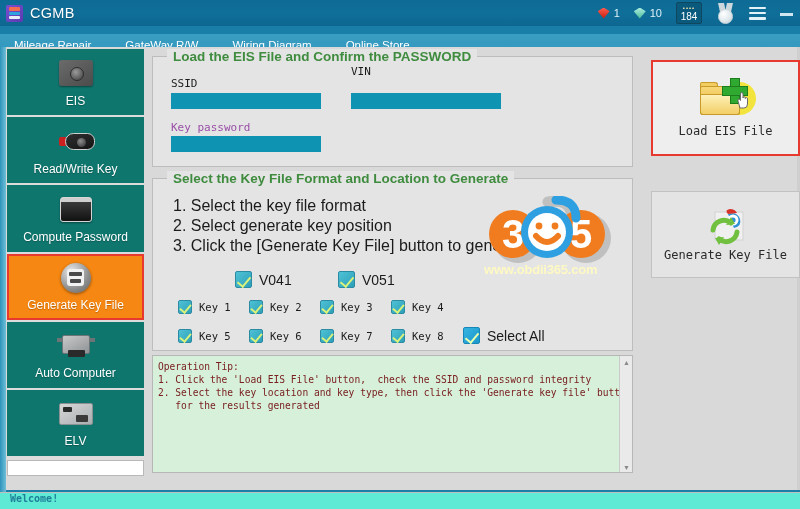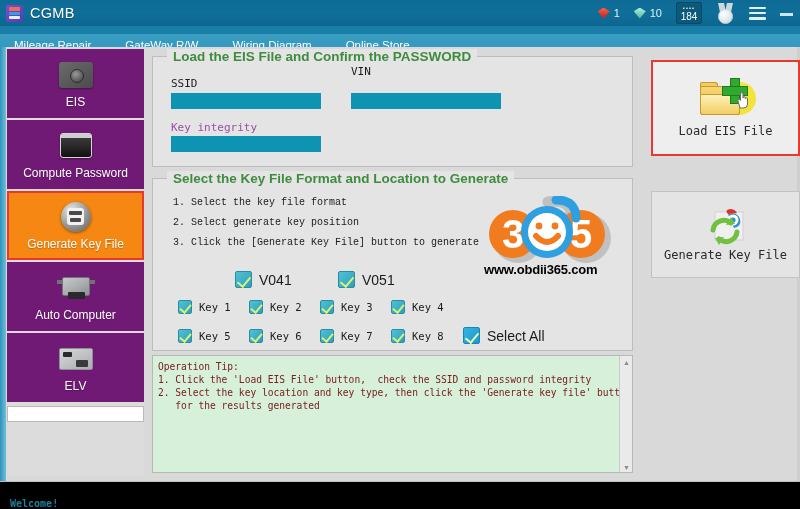--- a/index.html
+++ b/index.html
@@ -109,21 +109,21 @@
     position: absolute; left: 7px; top: 49px; width: 137px; height: 427px;
     background: #dcdcdc;
     display: flex; flex-direction: column; gap: 2px;
   }
   .side-btn {
     position: relative;
     height: 69px; background: #1b7a7e;
     display: flex; flex-direction: column; align-items: center; justify-content: center;
     cursor: pointer;
   }
-  .side-btn.teal { background: #701a75; }
+  .side-btn.teal { background: #0f766e; }
   .side-btn.active { background: #f68712; outline: 2px solid #e8392f; outline-offset: -2px; }
   .side-btn .side-label {
     color: #ffffff; font-size: 12px; margin-top: 4px; text-align: center;
     text-shadow: 0 1px 1px rgba(0,0,0,.25);
   }
   .side-ico { height: 33px; display: flex; align-items: center; justify-content: center; }
 
   
   .ico-eis { width: 34px; height: 26px; background: linear-gradient(145deg,#6b6b6b,#4b4b4b); border-radius: 3px; position: relative; box-shadow: 0 1px 2px rgba(0,0,0,.4); }
   .ico-eis::after { content:""; position:absolute; left:11px; top:7px; width:12px; height:12px; border-radius:50%; background: radial-gradient(circle at 40% 35%, #9a9a9a, #3a3a3a); border:1px solid #2c2c2c; }
@@ -167,22 +167,22 @@
 
   .fld-label { position: absolute; color: #1b1b1b; font-size: 11px; font-family: "DejaVu Sans Mono", monospace; }
   .fld-label.pink { color: #9a4fa8; }
   .fld-input {
     position: absolute; background: #0f93b2; border: none;
     color: #ffffff; font-size: 11px; padding: 0 4px;
     font-family: "DejaVu Sans Mono", monospace;
   }
 
   .step-line {
-    position: absolute; font-family: Liberation Mono, monospace;
-    font-size: 10px; color: #1b1b1b; white-space: nowrap;
+    position: absolute; font-family: Liberation Sans, sans-serif;
+    font-size: 16px; color: #1b1b1b; white-space: nowrap;
   }
 
   
   .cbx-row { position: absolute; display: flex; align-items: center; }
   .cbx {
     width: 14px; height: 14px; flex: 0 0 auto;
     background: linear-gradient(135deg,#4fc2d6,#2e9fb8);
     border: 1px solid #2a8ba3; border-radius: 2px;
     position: relative;
   }
@@ -201,21 +201,21 @@
   .cbx.lg::after { left: 4px; top: 1.5px; width: 6px; height: 11px; }
 
   
   .logo365 {
     position: absolute; left: 480px; top: 196px; width: 142px; height: 92px;
     pointer-events: none;
   }
   .l365 { position: absolute; left: 0; top: 0; }
   .logo-url {
     position: absolute; left: 4px; top: 66px; width: 140px;
-    font-size: 13px; font-weight: bold; color: #000000;
+    font-size: 13px; font-weight: bold; color: #fef9c3;
     letter-spacing: -0.2px; font-family: "Liberation Sans", sans-serif;
   }
 
   
   .tipbox {
     position: absolute; left: 152px; top: 355px; width: 481px; height: 118px;
     background: #d6f0da; border: 1px solid #b7b7b7;
     overflow: hidden;
   }
   .tip-text {
@@ -276,23 +276,23 @@
   .ico-folder .plus::before { left:8px; top:0; width:8px; height:24px; }
   .ico-folder .plus::after { left:0; top:8px; width:24px; height:8px; }
   .ico-folder .hand {
     position:absolute; right:4px; top:13px; width:14px; height:18px;
   }
 
   .ico-sync { width: 44px; height: 38px; position: relative; }
 
   
   .statusbar {
-    position: absolute; left: 0; bottom: 0; width: 800px; height: 28px;
-    background: #000000; border-top: 1px solid #bfbfbf;
-    display: flex; align-items: flex-end;
+    position: absolute; left: 0; bottom: 0; width: 800px; height: 17px;
+    background: #5eead4; border-top: 1px solid #bfbfbf;
+    display: flex; align-items: flex-start;
   }
   .statusbar .st-text {
     margin-left: 10px; font-family: "DejaVu Sans Mono", monospace;
     font-size: 10px; color: #1f7f99; font-weight: bold;
   }
   .right-strip {
     position: absolute; right: 0; top: 47px; width: 3px; height: 443px;
     background: #cfcfcf;
   }
 </style>
@@ -357,20 +357,29 @@
 
   <div class="sidebar">
     <div class="side-btn teal">
       <span class="side-ico">
           <span class="ico-eis"></span>
         </span>
       <span class="side-label">EIS</span>
     </div>
     <div class="side-btn teal">
       <span class="side-ico">
+        <span class="ico-key">
+            <span class="kred"></span>
+            <span class="kbody"></span>
+          </span>
+      </span>
+      <span class="side-label">Read/Write Key</span>
+    </div>
+    <div class="side-btn teal">
+      <span class="side-ico">
           <span class="ico-cp"></span>
         </span>
       <span class="side-label">Compute Password</span>
     </div>
     <div class="side-btn active">
       <span class="side-ico">
         <span class="ico-gen">
             <span class="inner"></span>
           </span>
       </span>
@@ -398,21 +407,21 @@
 
   <div class="panel" id="panel-load">
     <div class="panel-title">Load the EIS File and Confirm the PASSWORD</div>
 
     <div class="fld-label" style="left:18px; top:20px;">SSID</div>
     <input class="fld-input" style="left: 18px; top: 36px; width: 150px; height: 16px;" type="text" value="">
 
     <div class="fld-label" style="left:198px; top:8px;">VIN</div>
     <input class="fld-input" style="left: 198px; top: 36px; width: 150px; height: 16px;" type="text" value="">
 
-    <div class="fld-label pink" style="left:18px; top:64px;">Key integrity</div>
+    <div class="fld-label pink" style="left:18px; top:64px;">Key password</div>
     <input class="fld-input" style="left: 18px; top: 79px; width: 150px; height: 16px;" type="text" value="">
   </div>
 
   <div class="panel" id="panel-select">
     <div class="panel-title">Select the Key File Format and Location to Generate</div>
 
     <div class="step-line" style="left:20px; top:18px;">1. Select the key file format</div>
     <div class="step-line" style="left:20px; top:38px;">2. Select generate key position</div>
     <div class="step-line" style="left:20px; top:58px;">3. Click the [Generate Key File] button to generate</div>
 

